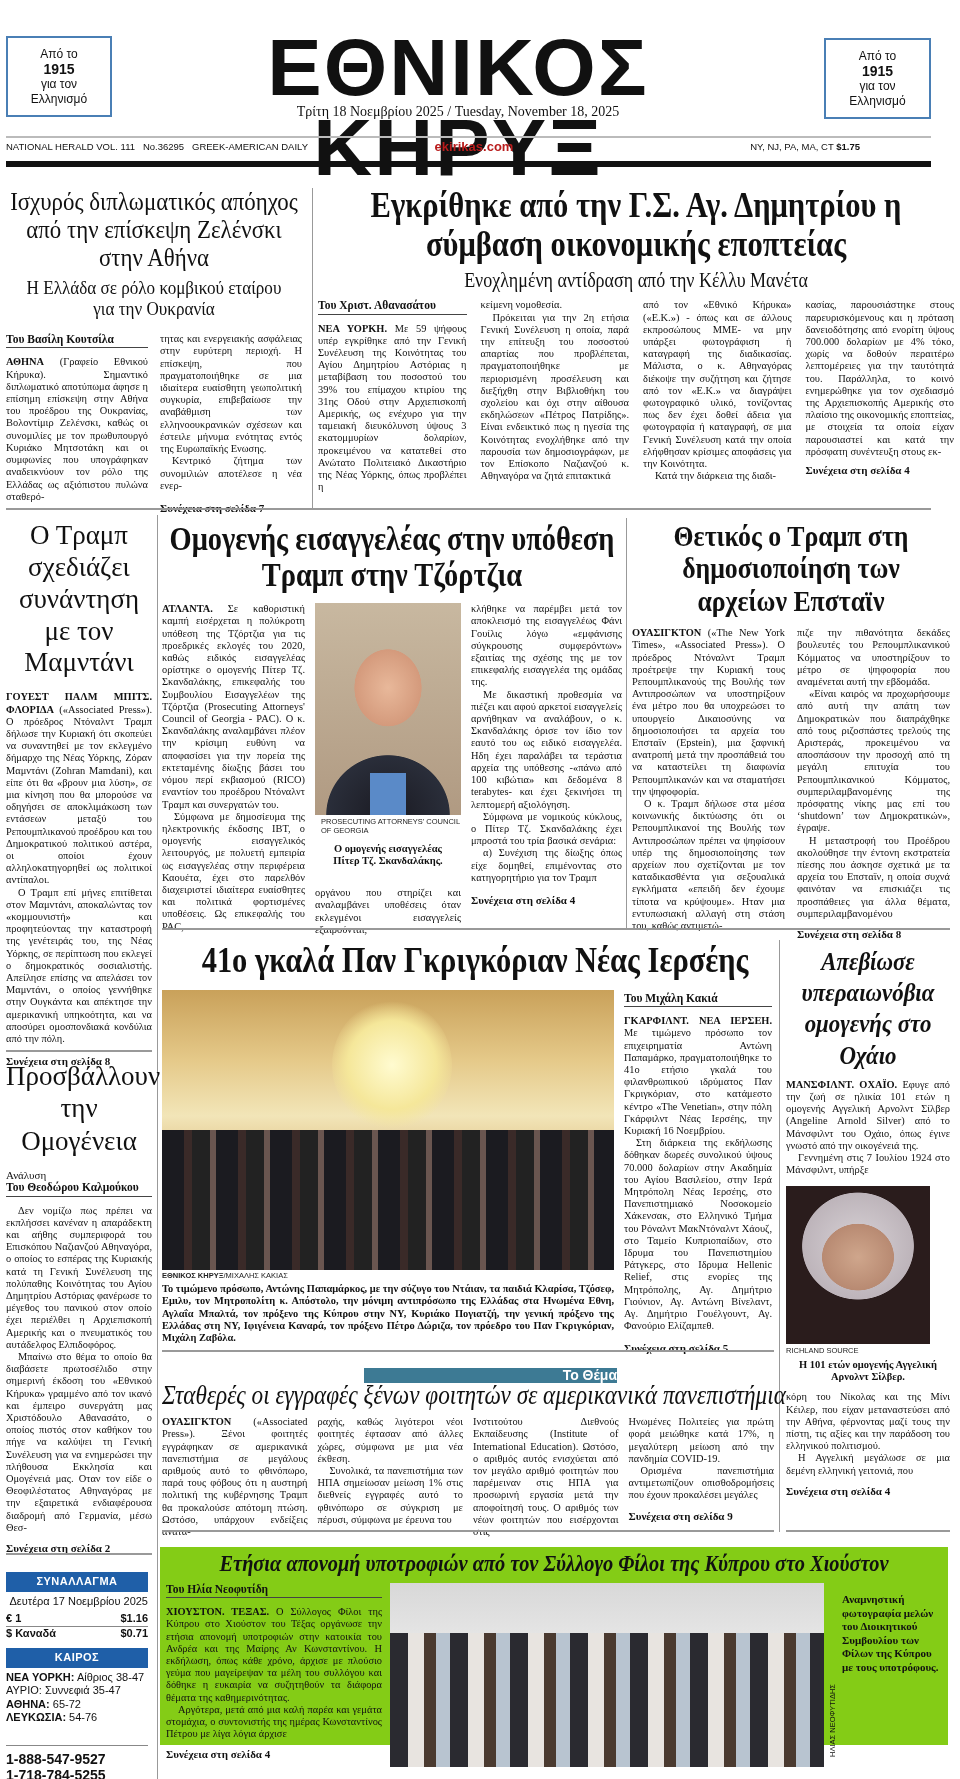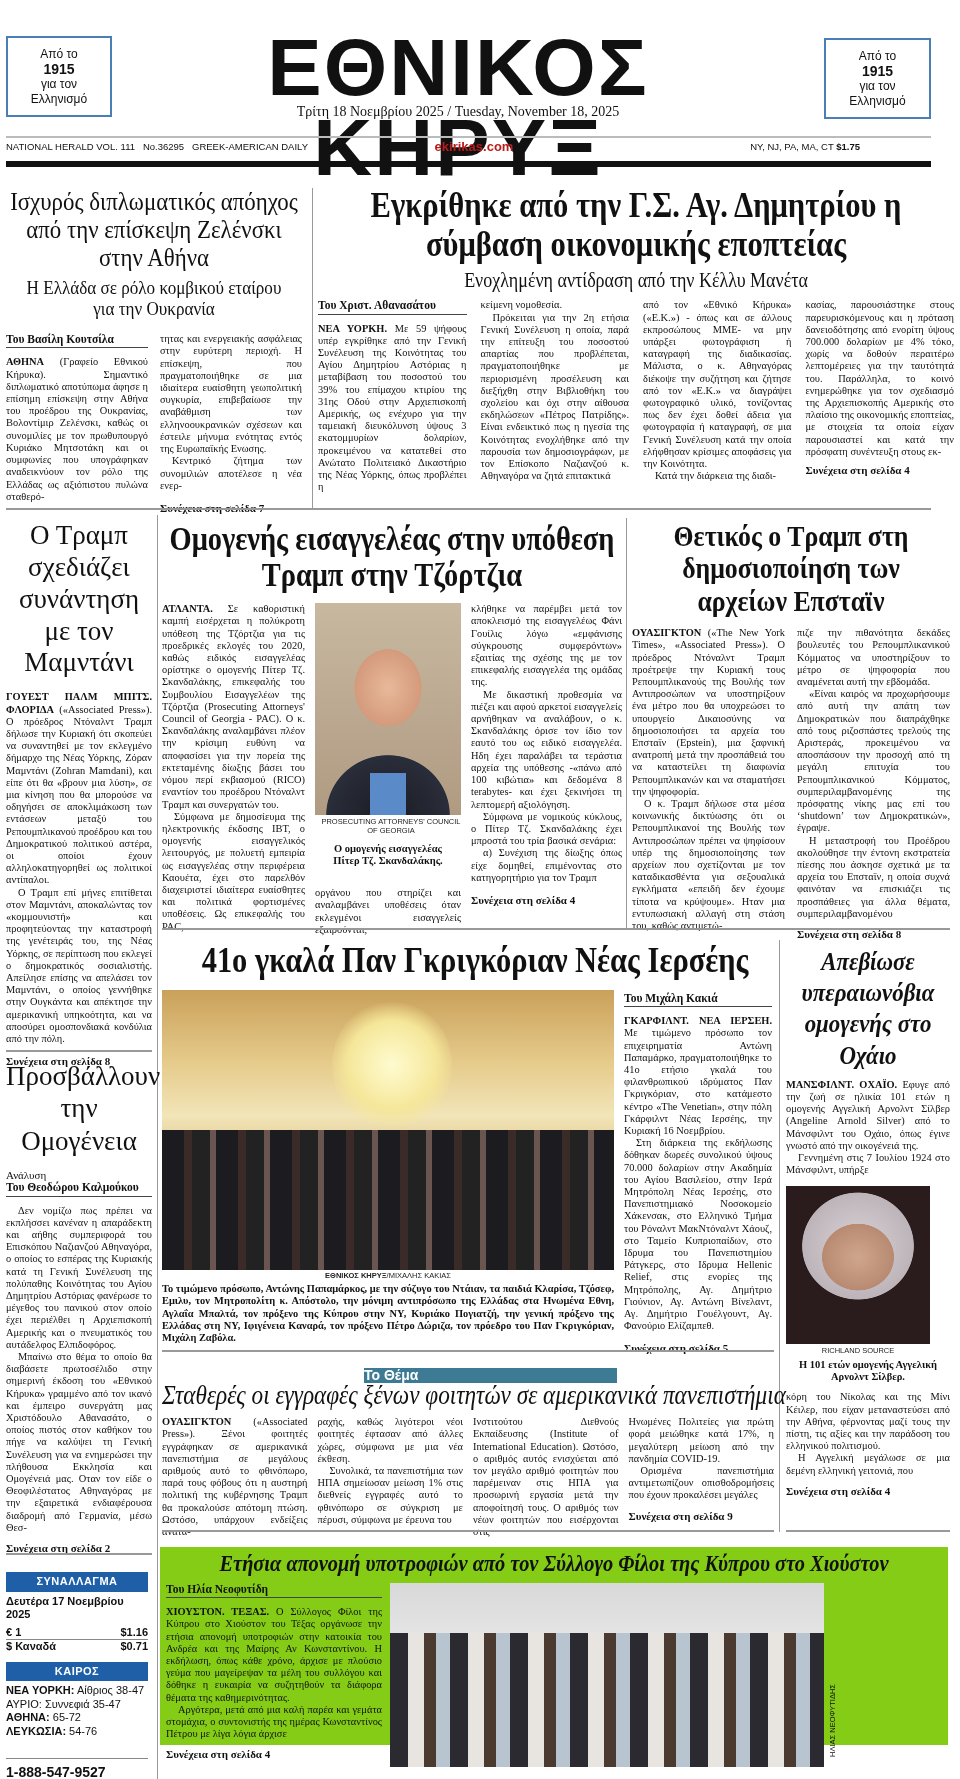--- a/index.html
+++ b/index.html
@@ -9,21 +9,21 @@
 .hl{font-family:"Liberation Serif",serif;font-weight:bold;text-align:center;line-height:1.08;transform-origin:center top}
 .body{font-size:10.4px;line-height:12.2px;text-align:justify;hyphens:auto}
 .body p{text-indent:12px}
 .body p.first{text-indent:0}
 .body b{font-weight:bold}
 .byline{font-size:11.5px;font-weight:bold;border-bottom:1.5px solid #444;padding-bottom:2px;margin-bottom:8px}
 .cont{font-size:11px;font-weight:bold;margin-top:6px}
 .hr{position:absolute;height:2px;background:#999}
 .vr{position:absolute;width:1px;background:#999}
 .photo{position:absolute;overflow:hidden}
-.credit{font-family:"Liberation Sans",sans-serif;font-size:7.5px;text-align:center;color:#222;line-height:9px}
+.credit{font-family:"Liberation Sans",sans-serif;font-size:7.5px;text-align:left;color:#222;line-height:9px}
 .caption{font-size:10.5px;font-weight:bold;text-align:center;line-height:12px}
 .cols{display:flex;gap:12px}
 .cols>div{flex:1}
 .side-box-title{background:#1f5fa8;color:#fff;font-family:"Liberation Sans",sans-serif;font-weight:bold;text-align:center;font-size:11px;padding:3px 0;letter-spacing:.5px}
 </style>
 </head>
 <body>
 
 <div class="abs" style="left:0;top:0;width:888px;height:170px">
   <div class="abs sans" style="left:6px;top:36px;width:106px;height:81px;border:2px solid #4a7fb5;text-align:center;font-size:12px;line-height:15px;padding-top:9px">
@@ -190,40 +190,40 @@
     <div class="byline">Του Θεοδώρου Καλμούκου</div>
     <p>Δεν νομίζω πως πρέπει να εκπλήσσει κανέναν η απαράδεκτη και αήθης συμπεριφορά του Επισκόπου Ναζιανζού Αθηναγόρα, ο οποίος το εσπέρας της Κυριακής κατά τη Γενική Συνέλευση της πολύπαθης Κοινότητας του Αγίου Δημητρίου Αστόριας φανέρωσε το μέγεθος του πανικού στον οποίο έχει περιέλθει η Αρχιεπισκοπή Αμερικής και ο πνευματικός του αυτάδελφος Ελπιδοφόρος.</p>
     <p>Μπαίνω στο θέμα το οποίο θα διαβάσετε πρωτοσέλιδο στην σημερινή έκδοση του «Εθνικού Κήρυκα» γραμμένο από τον ικανό και έμπειρο συνεργάτη μας Χριστόδουλο Αθανασάτο, ο οποίος πιστός στον καθήκον του πήγε να καλύψει τη Γενική Συνέλευση για να ενημερώσει την πλήθουσα Εκκλησία και Ομογένειά μας. Οταν τον είδε ο Θεοφιλέστατος Αθηναγόρας με την εξαιρετικά ενδιαφέρουσα διαδρομή από Γερμανία, μέσω Θεσ-</p>
     <div class="cont" style="margin-top:8px">Συνέχεια στη σελίδα 2</div>
   </div>
 </div>
 <div class="hr" style="left:6px;top:1553px;width:146px"></div>
 
 <div class="abs sans" style="left:6px;top:1572px;width:142px;font-size:11px;line-height:13.5px">
   <div class="side-box-title">ΣΥΝΑΛΛΑΓΜΑ</div>
-  <div style="text-align:left;font-weight:bold;margin:3px 0 4px">Δευτέρα 17 Νοεμβρίου 2025</div>
+  <div style="text-align:right;font-weight:normal;margin:3px 0 4px">Δευτέρα 17 Νοεμβρίου 2025</div>
   <div style="display:flex;justify-content:space-between;font-weight:bold;border-bottom:1px solid #888">
     <span>€ 1</span>
       <span>$1.16</span>
   </div>
   <div style="display:flex;justify-content:space-between;font-weight:bold">
     <span>$ Καναδά</span>
       <span>$0.71</span>
   </div>
   <div class="side-box-title" style="margin-top:8px">ΚΑΙΡΟΣ</div>
   <div style="margin-top:3px"><b>ΝΕΑ ΥΟΡΚΗ:</b><span> Αίθριος 38-47</span></div>
   <div><span>ΑΥΡΙΟ:</span><span> Συννεφιά 35-47</span></div>
   <div><b>ΑΘΗΝΑ:</b><span> 65-72</span></div>
   <div style="border-bottom:1px solid #888;padding-bottom:20px"><b>ΛΕΥΚΩΣΙΑ:</b><span> 54-76</span></div>
   <div style="font-size:14px;font-weight:bold;margin-top:5px;line-height:16px">1-888-547-9527</div>
   <div style="font-size:14px;font-weight:bold;line-height:16px">1-718-784-5255</div>
 
 </div>
 
-<div class="abs sans" style="left:364px;top:1368px;width:253px;height:15px;background:#3d7a94;color:#fff;font-weight:bold;font-size:14px;line-height:15px;text-align:left">Το Θέμα</div>
+<div class="abs sans" style="left:364px;top:1368px;width:253px;height:15px;background:#3d7a94;color:#fff;font-weight:bold;font-size:14px;line-height:15px;text-align:right">Το Θέμα</div>
 <div class="abs" style="left:162px;top:1381px;width:612px">
   <div class="hl" style="font-size:27px;font-weight:normal;font-style:italic;text-align:left;transform:scaleX(.86);transform-origin:left top;white-space:nowrap">Σταθερές οι εγγραφές ξένων φοιτητών σε αμερικανικά πανεπιστήμια</div>
   <div class="cols" style="margin-top:6px;gap:10px">
     <div class="body">
       <p class="first"><b>ΟΥΑΣΙΓΚΤΟΝ</b><span> («Associated Press»). Ξένοι φοιτητές εγγράφηκαν σε αμερικανικά πανεπιστήμια σε μεγάλους αριθμούς αυτό το φθινόπωρο, παρά τους φόβους ότι η αυστηρή πολιτική της κυβέρνησης Τραμπ θα προκαλούσε απότομη πτώση. Ωστόσο, υπάρχουν ενδείξεις ανατα-</span></p>
     </div>
     <div class="body">
       <p class="first">ραχής, καθώς λιγότεροι νέοι φοιτητές έφτασαν από άλλες χώρες, σύμφωνα με μια νέα έκθεση.</p>
       <p>Συνολικά, τα πανεπιστήμια των ΗΠΑ σημείωσαν μείωση 1% στις διεθνείς εγγραφές αυτό το φθινόπωρο σε σύγκριση με πέρυσι, σύμφωνα με έρευνα του</p>
     </div>
@@ -245,13 +245,14 @@
   <div class="abs body" style="left:6px;top:36px;width:216px">
     <div class="byline">Του Ηλία Νεοφυτίδη</div>
     <p class="first"><b>ΧΙΟΥΣΤΟΝ. ΤΕΞΑΣ.</b><span> Ο Σύλλογος Φίλοι της Κύπρου στο Χιούστον του Τέξας οργάνωσε την ετήσια απονομή υποτροφιών στην κατοικία του Ανδρέα και της Μαίρης Αν Κωνσταντίνου. Η εκδήλωση, όπως κάθε χρόνο, άρχισε με πλούσιο γεύμα που μαγείρεψαν τα μέλη του συλλόγου και δόθηκε η ευκαιρία να συζητηθούν τα διάφορα θέματα της καθημερινότητας.</span></p>
     <p>Αργότερα, μετά από μια καλή παρέα και γεμάτα στομάχια, ο συντονιστής της ημέρας Κωνσταντίνος Πέτρου με λίγα λόγια άρχισε</p>
     <div class="cont" style="margin-top:8px">Συνέχεια στη σελίδα 4</div>
   </div>
   <div class="photo" style="left:230px;top:36px;width:434px;height:184px;background:linear-gradient(180deg,#d8d8d8 0%,#eaeaea 40%,#c8c4c0 100%)">
     <div class="abs" style="left:0;top:50px;width:434px;height:134px;background:repeating-linear-gradient(90deg,#2a2a30 0 18px,#e8e4e0 18px 34px,#4a3a30 34px 46px,#b8c4d0 46px 60px)"></div>
   </div>
   <div class="abs" style="left:668px;top:210px;font-family:'Liberation Sans',sans-serif;font-size:7.5px;transform:rotate(-90deg);transform-origin:left top;white-space:nowrap">ΗΛΙΑΣ ΝΕΟΦΥΤΙΔΗΣ</div>
+  <div class="abs" style="left:682px;top:46px;width:100px;font-size:11px;font-weight:bold;line-height:13.5px">Αναμνηστική φωτογραφία μελών του Διοικητικού Συμβουλίου των Φίλων της Κύπρου με τους υποτρόφους.</div>
 </div>
 
 </body></html>

